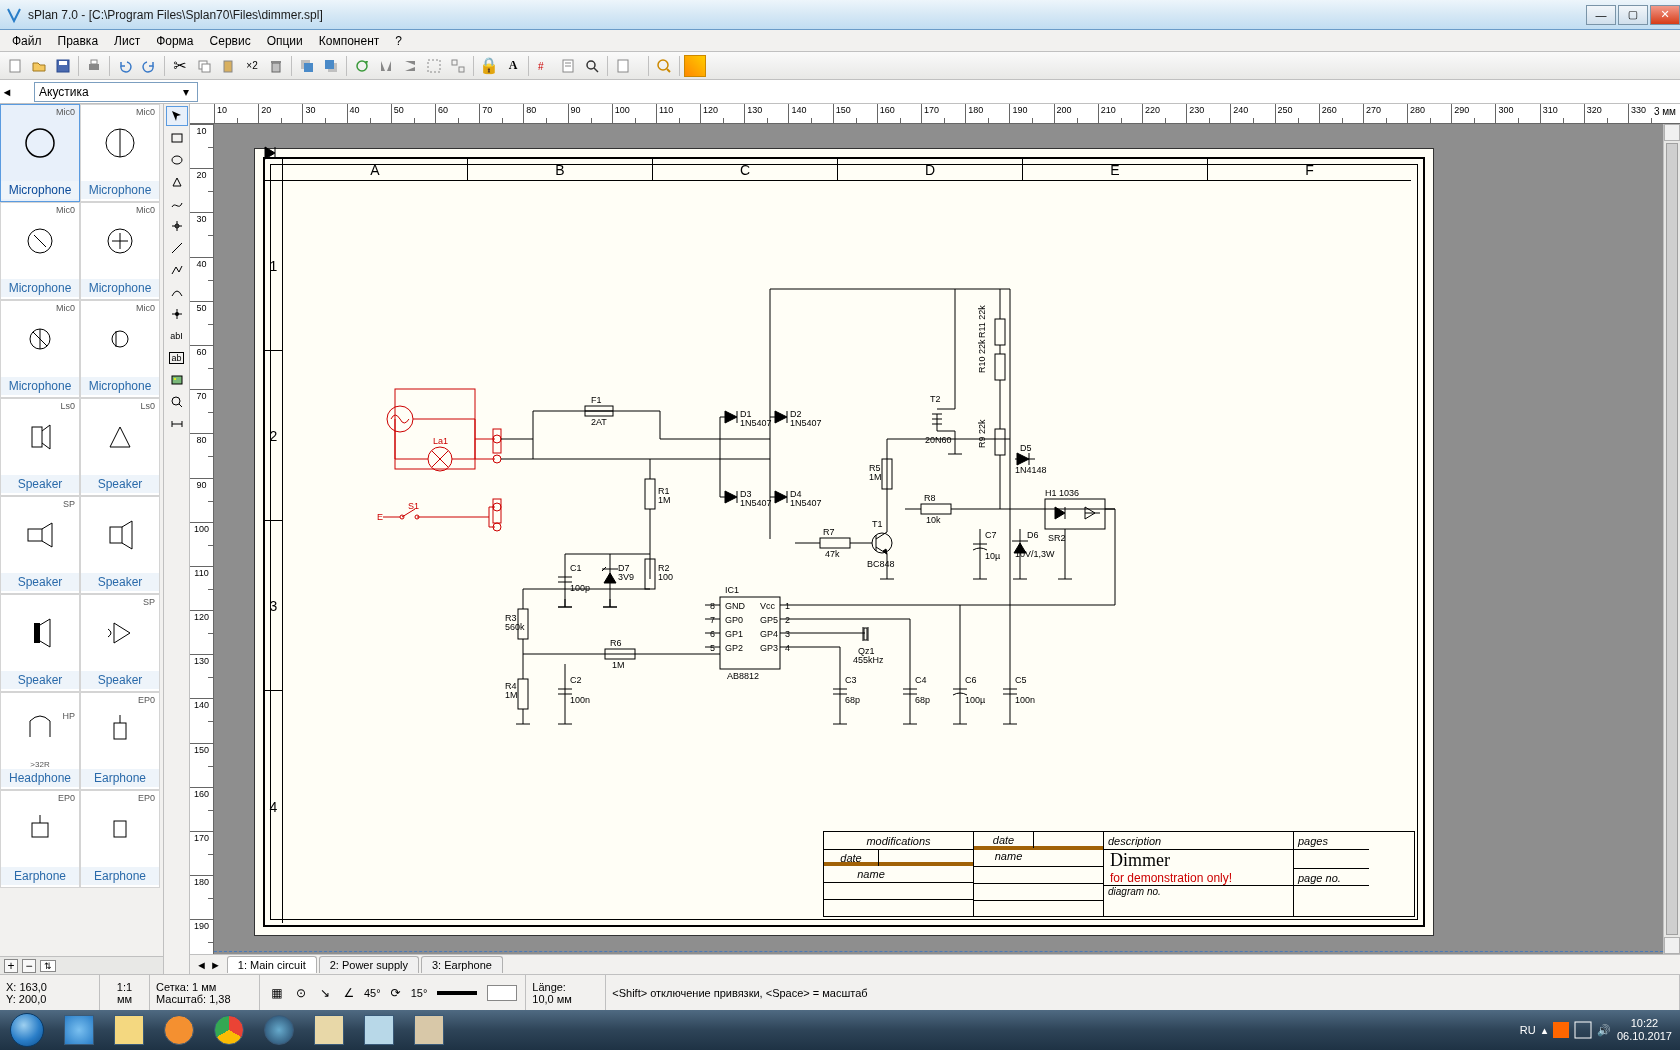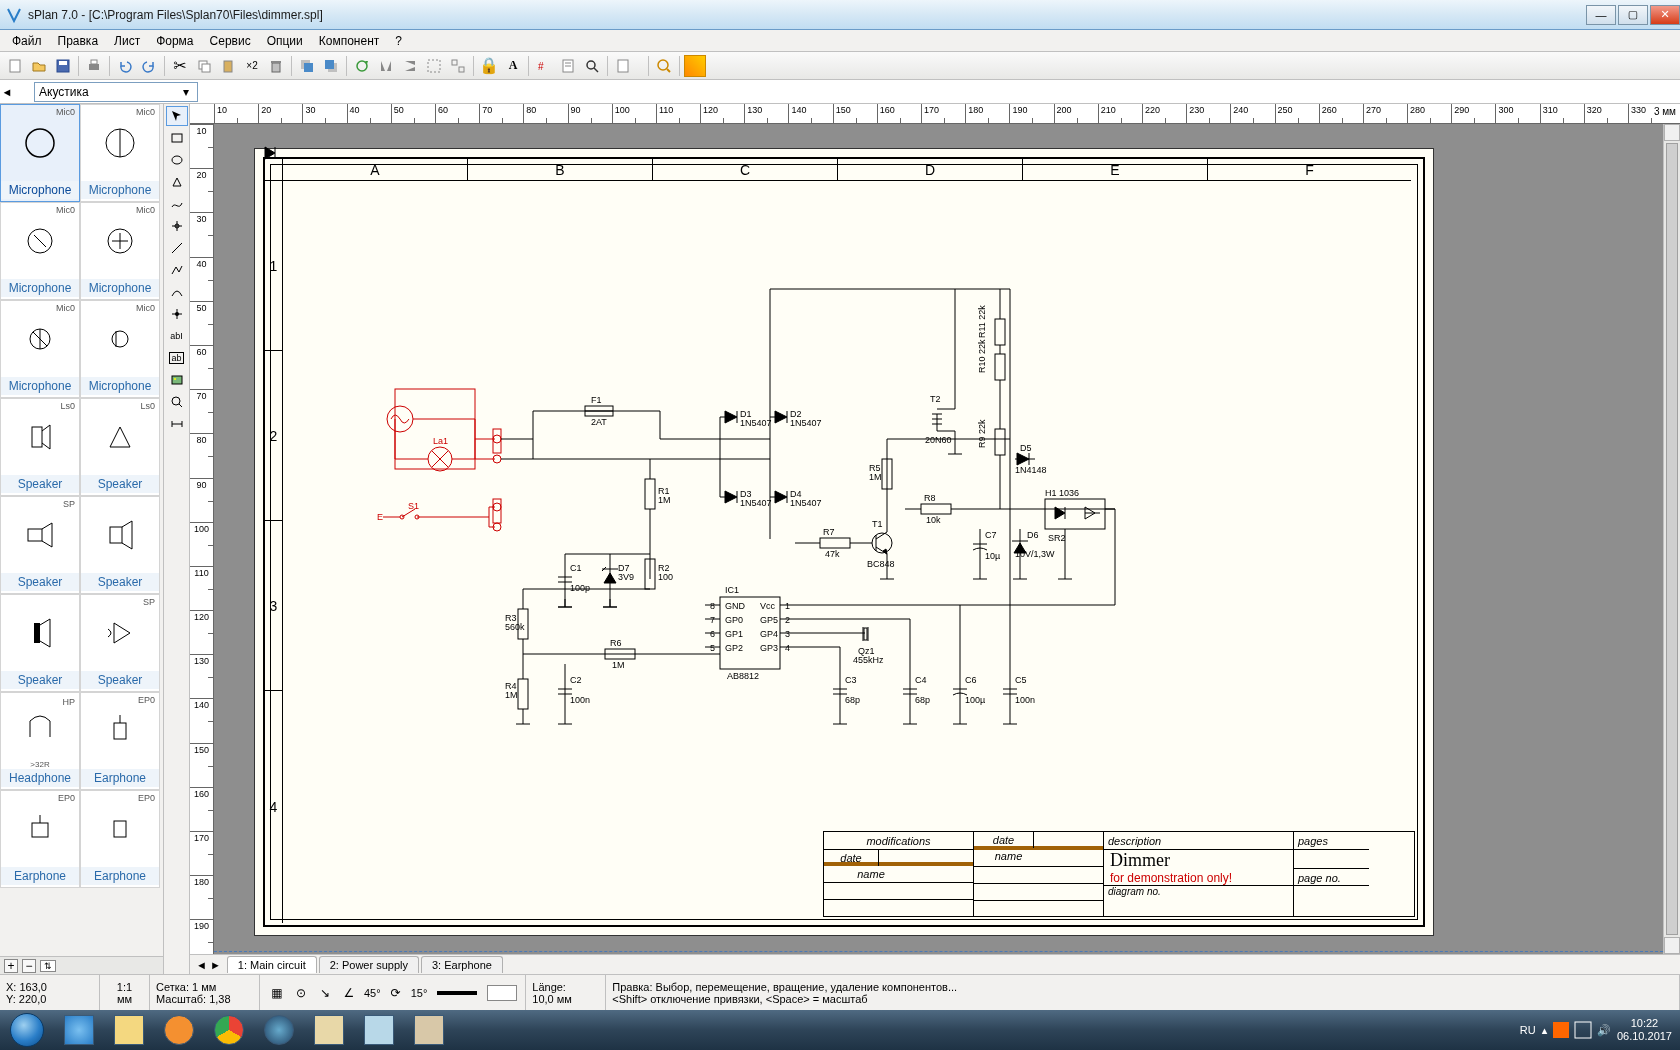--- a/index.html
+++ b/index.html
@@ -405,21 +405,21 @@
           <div style="position:absolute;top:2px;right:4px;font-size:9px;color:#555">SP</div>
           <div class="csym">
             <svg width="40" height="40">
               <path d="M14 30 L14 10 L30 20 Z" fill="none" stroke="#000"></path>
               <path d="M8 16 q6 4 0 8" fill="none" stroke="#000"></path>
             </svg>
           </div>
           <div class="clabel">Speaker</div>
         </div>
         <div class="compcell">
-          <div style="position:absolute;top:4px;right:4px;font-size:9px;color:#555">HP</div>
+          <div style="position:absolute;top:18px;right:4px;font-size:9px;color:#555">HP</div>
           <div class="csym">
             <svg width="40" height="40">
               <path d="M10 14 Q20 4 30 14" fill="none" stroke="#000"></path>
               <line x1="10" y1="14" x2="10" y2="30" stroke="#000"></line>
               <line x1="30" y1="14" x2="30" y2="30" stroke="#000"></line>
             </svg>
           </div>
           <div style="font-size:8px;color:#555">&gt;32R</div>
           <div class="clabel">Headphone</div>
         </div>
@@ -946,21 +946,21 @@
       <div class="ptab">1: Main circuit</div>
       <div class="ptab" style="background:#f0f0f0">2: Power supply</div>
       <div class="ptab" style="background:#f0f0f0">3: Earphone</div>
     </div>
   </div>
 </div>
 
 <div class="statusbar">
   <div class="statcell" style="width:100px">
     <span>X: 163,0</span>
-    <span>Y: 220,0</span>
+    <span>Y: 200,0</span>
   </div>
   <div class="statcell" style="width:50px;text-align:center">
     <span>1:1</span>
     <span>мм</span>
   </div>
   <div class="statcell" style="width:110px">
     <span>Сетка: 1 мм</span>
     <span>Масштаб: 1,38</span>
   </div>
   <div class="stattools">
@@ -972,21 +972,20 @@
     <div class="sticon">⟳</div>
     <span>15°</span>
     <div style="width:40px;height:4px;background:#000;margin:0 4px"></div>
     <div style="width:30px;height:16px;border:1px solid #888;background:#fff"></div>
   </div>
   <div class="statcell" style="width:80px">
     <span>Länge:</span>
     <span>10,0 мм</span>
   </div>
   <div class="statcell" style="flex:1">
-    <span>Правка: Выбор, перемещение, вращение, удаление компонентов...</span>
     <span>&lt;Shift&gt; отключение привязки, &lt;Space&gt; = масштаб</span>
   </div>
 </div>
 
 <div class="taskbar">
   <div class="startbtn">
       <div class="orb"></div>
     </div>
   <div class="tbicon">
       <div class="ic" style="background:radial-gradient(circle,#7ac0f0,#2a7ec8)"></div>

